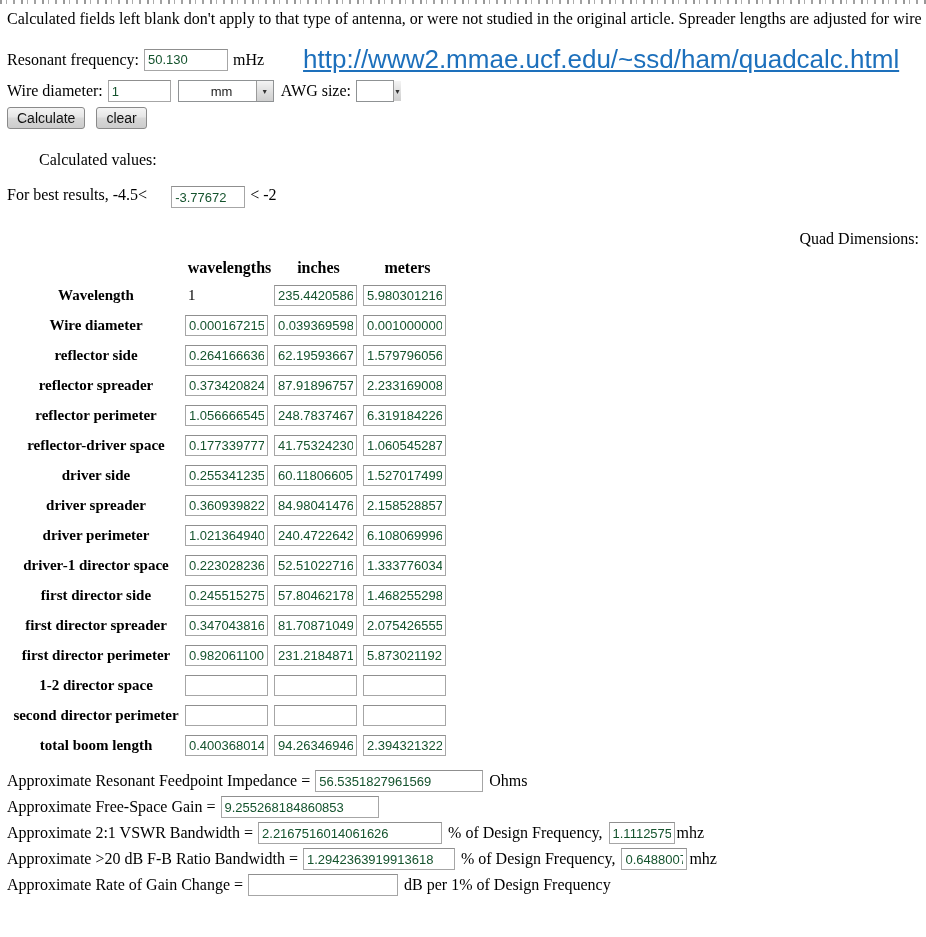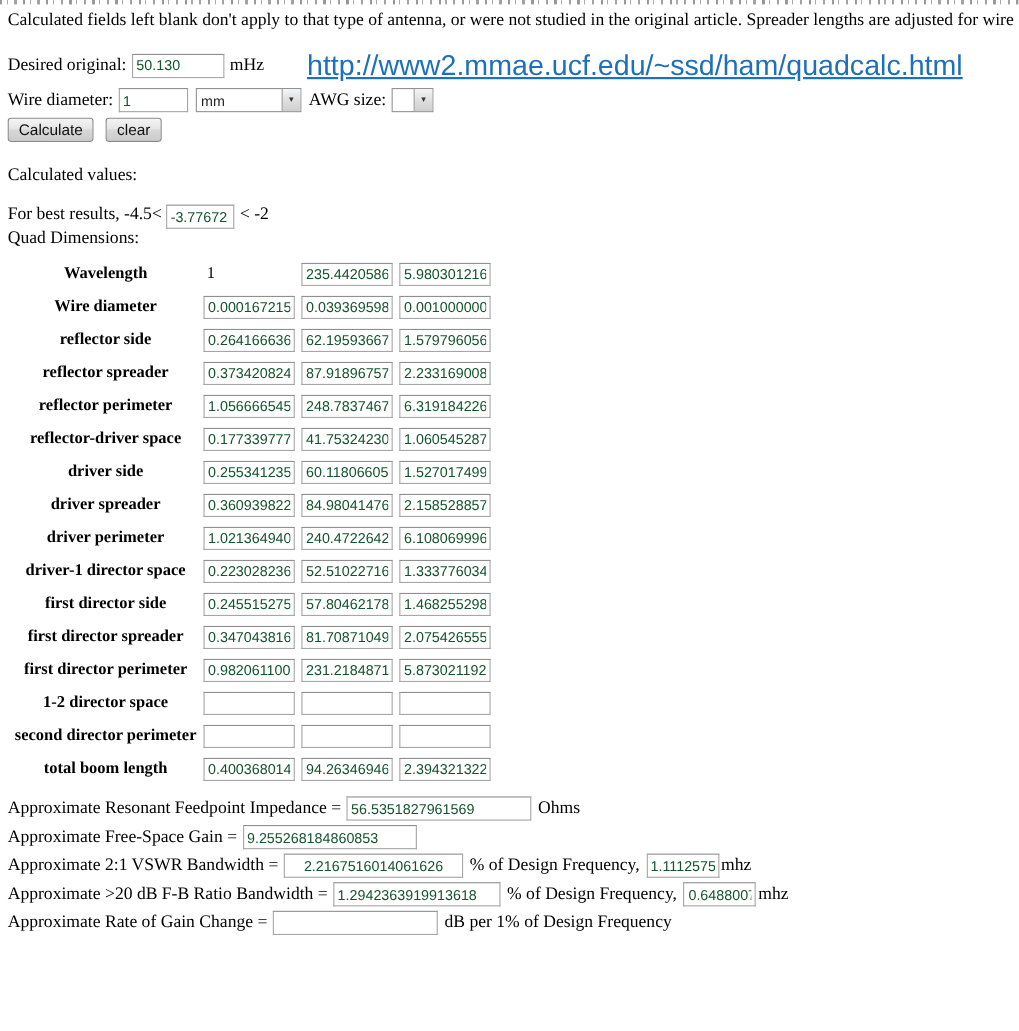--- a/index.html
+++ b/index.html
@@ -18,25 +18,25 @@
   .row { display:flex; align-items:center; margin-bottom:5px; }
   .lbl { margin-right:5px; }
 
   input.fld {
     font:13px "Liberation Sans", sans-serif; color:#14532d; background:#fff;
     border:1px solid #a6a6a6; border-top-color:#8f8f8f;
     height:22px; padding:2px 3px; outline:none;
   }
   .w-freq { width:84px; }
   .w-wire { width:63px; }
-  .w-best { width:62px; }
+  .w-best { width:74px;margin-left:20px; }
 
   .selectbox {
     display:inline-flex; align-items:center; height:22px; background:#fff;
-    border:1px solid #8f9294; font:13px "Liberation Sans", sans-serif; color:#222;
+    border:1px solid #8f9294; font:13px "Liberation Sans", sans-serif; color:#222;padding-left:28px;
   }
   .selectbox .val { flex:1; padding:0 4px; white-space:nowrap; overflow:hidden; }
   .selectbox .arrow {
     width:17px; align-self:stretch; display:flex; align-items:center; justify-content:center;
     background:linear-gradient(#f4f4f4,#dcdcdc 60%,#cfcfcf); border-left:1px solid #9a9a9a;
     font-size:7px; color:#333;
   }
   .w-mm { width:96px; margin-left:7px; }
   .w-awg { width:38px; }
   .w-ant { width:216px; }
@@ -46,56 +46,56 @@
     background:linear-gradient(#f4f4f4,#e6e6e6 45%,#d8d8d8 50%,#cccccc);
     border:1px solid #8a8a8a; border-radius:3px; height:22px; padding:0 9px; margin-right:11px;
   }
 
   a.biglink {
     font:26px "Liberation Sans", sans-serif; color:#1d70bc;
     text-decoration:underline; margin-left:34px; white-space:nowrap;
   }
 
   .sec { margin:0; }
-  .sec-calc { margin-top:22px; }
+  .sec-calc { margin-top:22px;margin-left:32px; }
   .sec-best { margin-top:17px; display:flex; align-items:flex-start; }
   .sec-best .pre { margin-right:4px; }
   .sec-best .post { margin-left:5px; }
-  .sec-quad { margin-bottom:8px; }
+  .sec-quad { margin-top:22px; margin-bottom:8px;text-align:right; }
 
   .qtable { margin-top:2px; }
   .thead, .trow { display:grid; grid-template-columns:178px 89px 89px 89px; align-items:center; }
   .thead { height:24px; font-weight:bold; font-size:16px; }
   .thead .hcell { text-align:center; }
   .trow { height:30px; }
   .tlabel { font-weight:bold; font-size:15px; text-align:center; }
   .tcell { }
   .tcell input { width:83px; height:21px; }
   .plainval { font-size:15px; padding-left:3px; display:inline-block; }
 
   .results { margin-top:8px; }
   .rline { display:flex; align-items:center; height:26px; white-space:nowrap; }
   .rline .lab { margin-right:5px; }
   .rline .sfx { margin-left:6px;text-align:right; }
   .rline .sfx2 { margin-left:2px; }
-  .rw0 { width:168px; } .rw1 { width:158px; } .rw2 { width:163px;text-align:center; }
+  .rw0 { width:168px; } .rw1 { width:158px; } .rw2 { width:184px; }
   .rw3 { width:152px; } .rw4 { width:150px; }
   .rw-mhz { width:66px; margin-left:6px; }
 </style>
 </head>
 <body>
 
 <div class="top-crop"></div>
 
 <div class="page">
 
   <div class="intro">Calculated fields left blank don't apply to that type of antenna, or were not studied in the original article. Spreader lengths are adjusted for wire diameter.</div>
 
   <div class="row">
-    <span class="lbl">Desired original:</span>
+    <span class="lbl">Resonant frequency:</span>
     <input class="fld w-freq" type="text" value="50.130" style="">
     <span class="lbl" style="margin-left:5px;">mHz</span>
     <a class="biglink" href="#" style="color: rgb(29, 112, 188);">http://www2.mmae.ucf.edu/~ssd/ham/quadcalc.html</a>
   </div>
 
   <div class="row">
     <span class="lbl">Wire diameter:</span>
     <input class="fld w-wire" type="text" value="1" style="">
     <span class="selectbox w-mm">
       <span class="val">mm</span>
@@ -118,20 +118,26 @@
 
   <div class="sec-best">
     <span class="pre">For best results, -4.5&lt;</span>
     <input class="fld w-best" type="text" value="-3.77672" style="">
     <span class="post">&lt; -2</span>
   </div>
 
   <div class="sec sec-quad">Quad Dimensions:</div>
 
   <div class="qtable">
+    <div class="thead">
+      <span class="hcell"></span>
+      <span class="hcell">wavelengths</span>
+      <span class="hcell">inches</span>
+      <span class="hcell">meters</span>
+    </div>
     <div id="table-body">
         <div class="trow">
           <div class="tlabel">Wavelength</div>
           <div class="tcell"><span class="plainval">1</span></div>
           <div class="tcell"><input type="text" class="fld" value="235.44205864" style=""></div>
           <div class="tcell"><input type="text" class="fld" value="5.9803012168" style=""></div>
         </div>
         <div class="trow">
           <div class="tlabel">Wire diameter</div>
           <div class="tcell"><input type="text" class="fld" value="0.0001672156" style=""></div>

